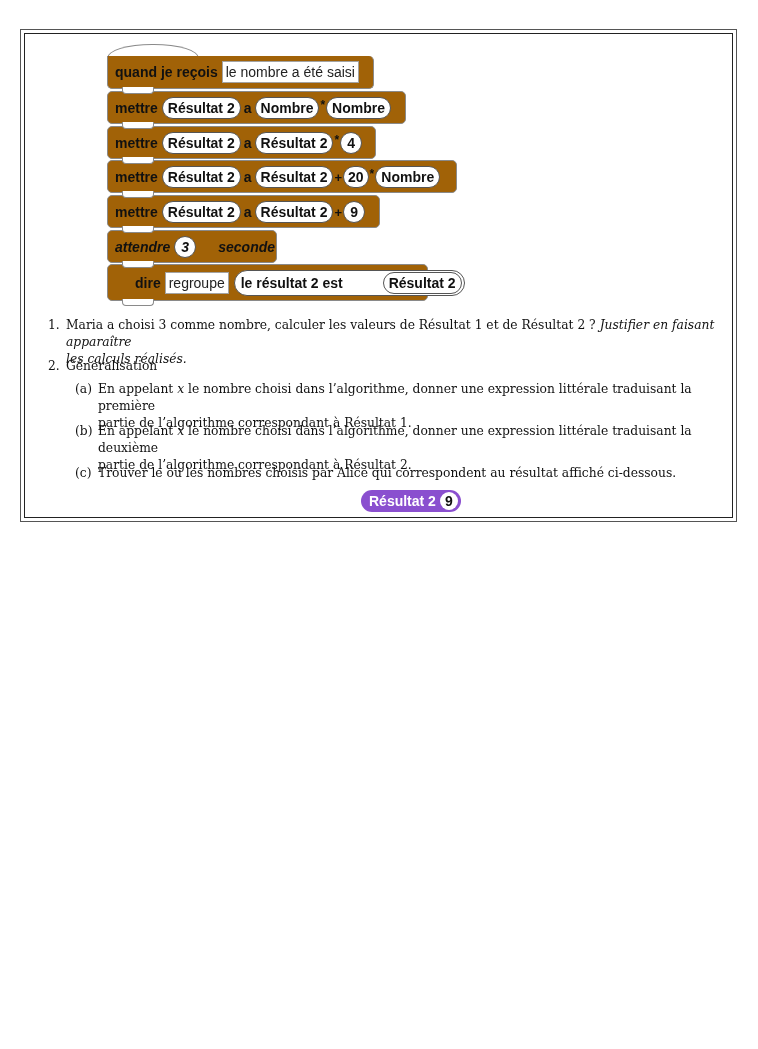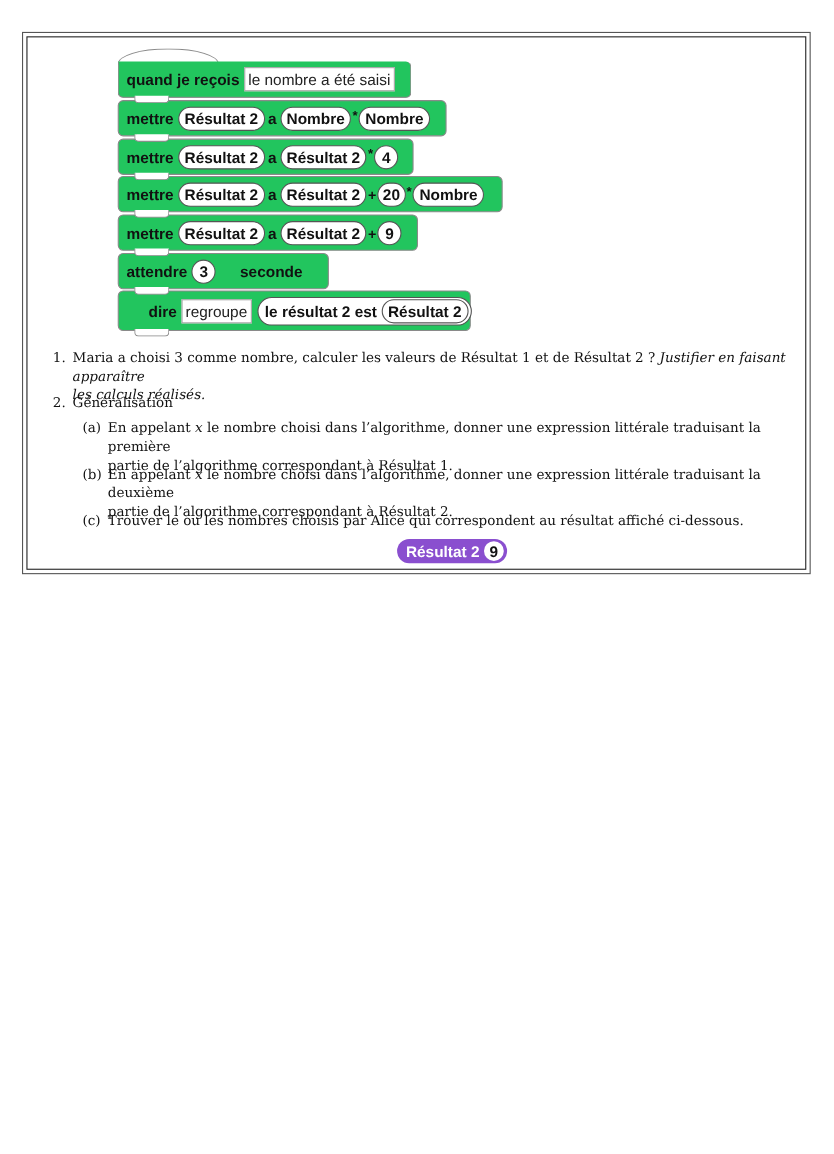--- a/index.html
+++ b/index.html
@@ -11,21 +11,21 @@
   }
   .frame-inner {
     position: absolute; left: 24px; top: 33px; width: 707px; height: 483px;
     border: 1px solid #222; box-sizing: content-box;
   }
 
   
   .blocks { position: absolute; left: 107px; top: 44px; }
   .block {
     position: absolute; left: 0;
-    background: #22c55e;
+    background: #a16207;
     border: 1px solid #8a8a8a;
     border-radius: 5px;
     font-family: "Liberation Sans", sans-serif;
     font-weight: bold; font-size: 14px; color: #111;
     display: flex; align-items: center;
     padding: 0 7px; box-sizing: border-box; height: 33px;
     white-space: nowrap;
   }
   .block .notch {
     position: absolute; left: 14px; bottom: -6px; width: 30px; height: 6px;
@@ -124,31 +124,31 @@
   <div class="block" style="top:151px; width:273px;">
     <span class="kw">mettre</span>
     <span class="pill">Résultat 2</span>
     <span class="kw2">a</span>
     <span class="pill">Résultat 2</span>
     <span class="op plus">+</span>
     <span class="pill num">9</span>
     <span class="notch"></span>
   </div>
 
-  <div class="block" style="top:186px; width:192px;">
+  <div class="block" style="top:186px; width:170px;font-style:italic;">
     <span class="kw">attendre</span>
     <span class="pill num">3</span>
     <span class="kw2" style="margin-left:22px;">seconde</span>
     <span class="notch"></span>
   </div>
 
   <div class="block" style="top:220px; width:321px; height:37px;padding-left:27px;">
     <span class="kw">dire</span>
     <span class="field">regroupe</span>
-    <span class="pill outer" style="margin-left:5px;">
+    <span class="pill outer" style="margin-left:5px;gap:36px;">
       <span>le résultat 2 est</span>
       <span class="pill">Résultat 2</span>
     </span>
     <span class="notch"></span>
   </div>
 </div>
 
 <div class="text" style="left:48px; top:317px; width:690px;">
   <span class="num-label" style="left:0;">1.</span>
   <div style="margin-left:18px;">

